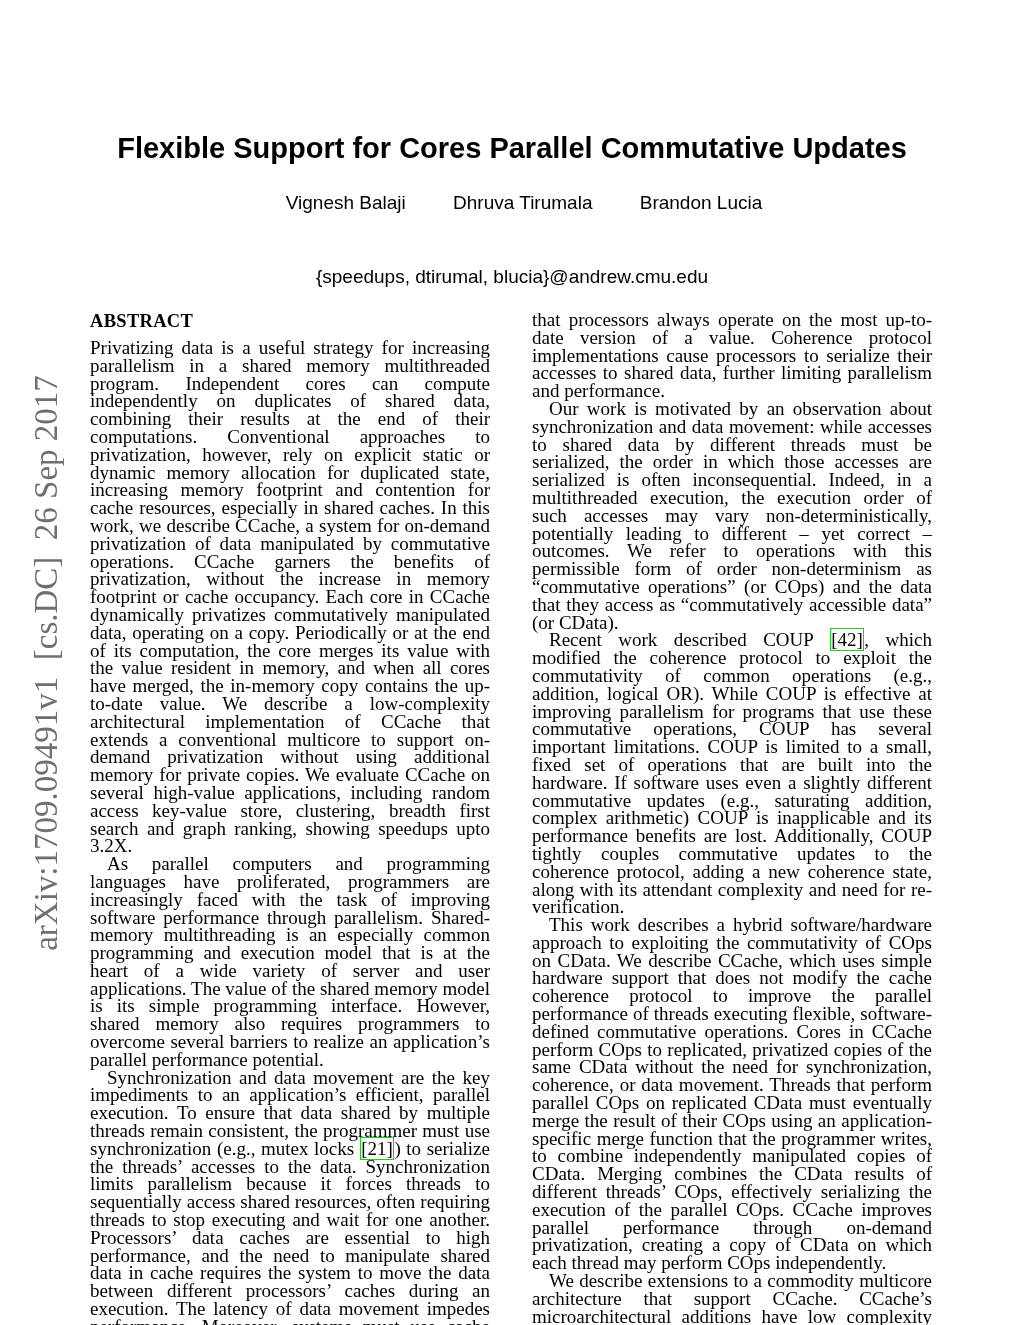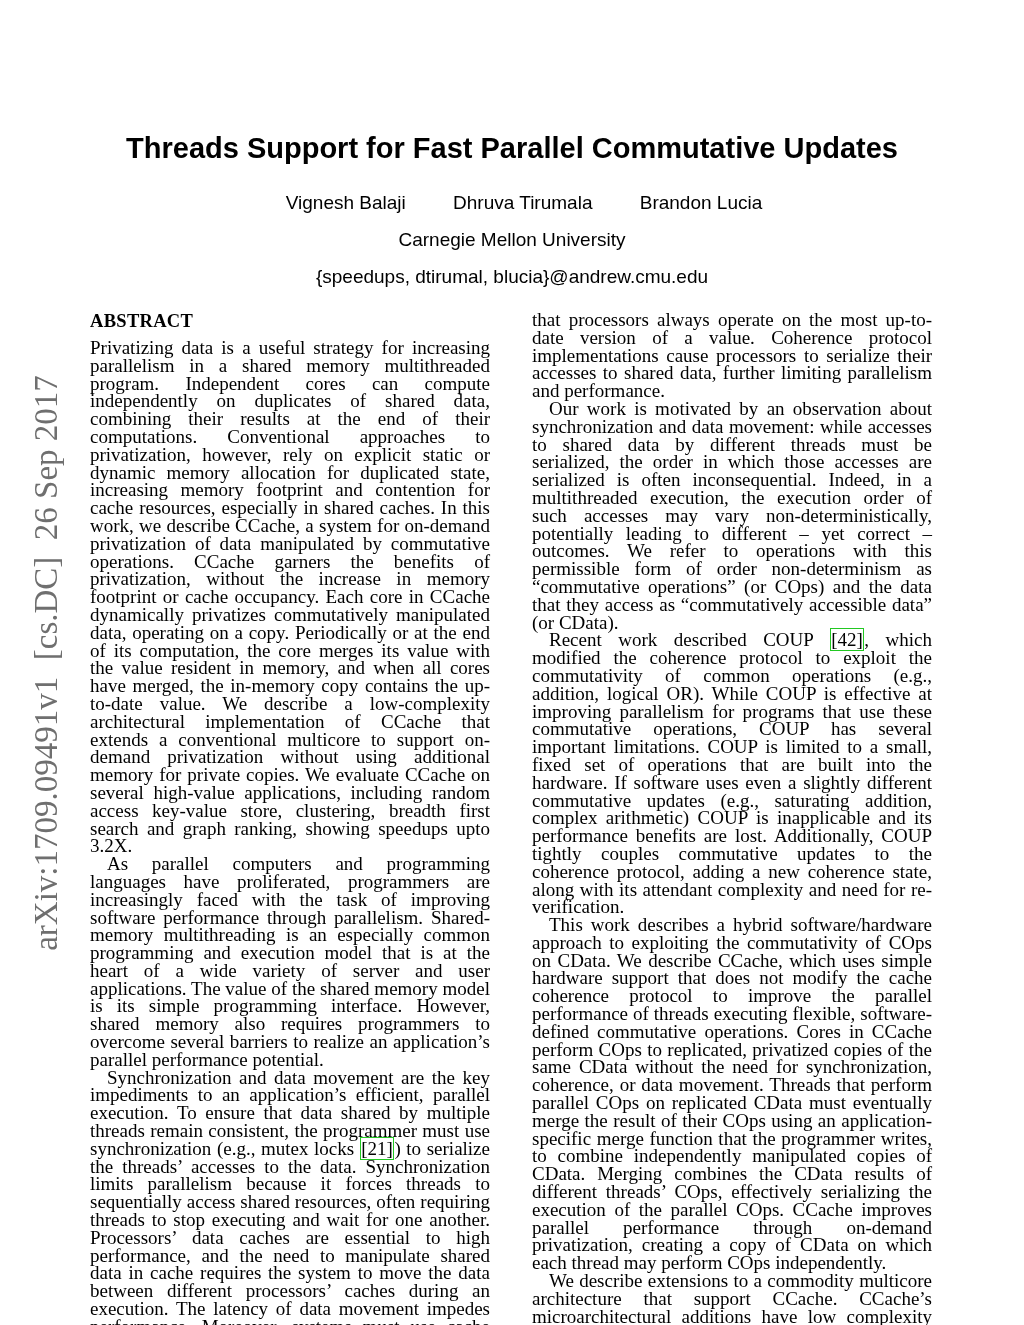--- a/index.html
+++ b/index.html
@@ -88,29 +88,28 @@
     display: inline;
   }
 </style>
 </head>
 <body>
 
 <div class="page">
 
   <div class="arxiv-banner">arXiv:1709.09491v1&nbsp; [cs.DC]&nbsp; 26 Sep 2017</div>
 
-  <div class="paper-title">Threads Support for Fast Parallel Commutative Updates</div>
+  <div class="paper-title">Flexible Support for Cores Parallel Commutative Updates</div>
 
   <div class="authors">
     <span class="author">Vignesh Balaji</span>
     <span class="author">Dhruva Tirumala</span>
     <span class="author">Brandon Lucia</span>
   </div>
 
-  <div class="affiliation">Carnegie Mellon University</div>
 
   <div class="email">{speedups, dtirumal, blucia}@andrew.cmu.edu</div>
 
   <div class="columns">
 
     <div class="col">
       <h2 class="heading">ABSTRACT</h2>
       <p class="body"><span>Privatizing data is a useful strategy for increasing parallelism in a shared memory multithreaded program. Independent cores can compute independently on duplicates of shared data, combining their results at the end of their computations. Conventional approaches to privatization, however, rely on explicit static or dynamic memory allocation for duplicated state, increasing memory footprint and contention for cache resources, especially in shared caches. In this work, we describe CCache, a system for on-demand privatization of data manipulated by commutative operations. CCache garners the benefits of privatization, without the increase in memory footprint or cache occupancy. Each core in CCache dynamically privatizes commutatively manipulated data, operating on a copy. Periodically or at the end of its computation, the core merges its value with the value resident in memory, and when all cores have merged, the in-memory copy contains the up-to-date value. We describe a low-complexity architectural implementation of CCache that extends a conventional multicore to support on-demand privatization without using additional memory for private copies. We evaluate CCache on several high-value applications, including random access key-value store, clustering, breadth first search and graph ranking, showing speedups upto 3.2X.</span></p>
 
       <p class="body indent"><span>As parallel computers and programming languages have proliferated, programmers are increasingly faced with the task of improving software performance through parallelism. Shared-memory multithreading is an especially common programming and execution model that is at the heart of a wide variety of server and user applications. The value of the shared memory model is its simple programming interface. However, shared memory also requires programmers to overcome several barriers to realize an application’s parallel performance potential.</span></p>

